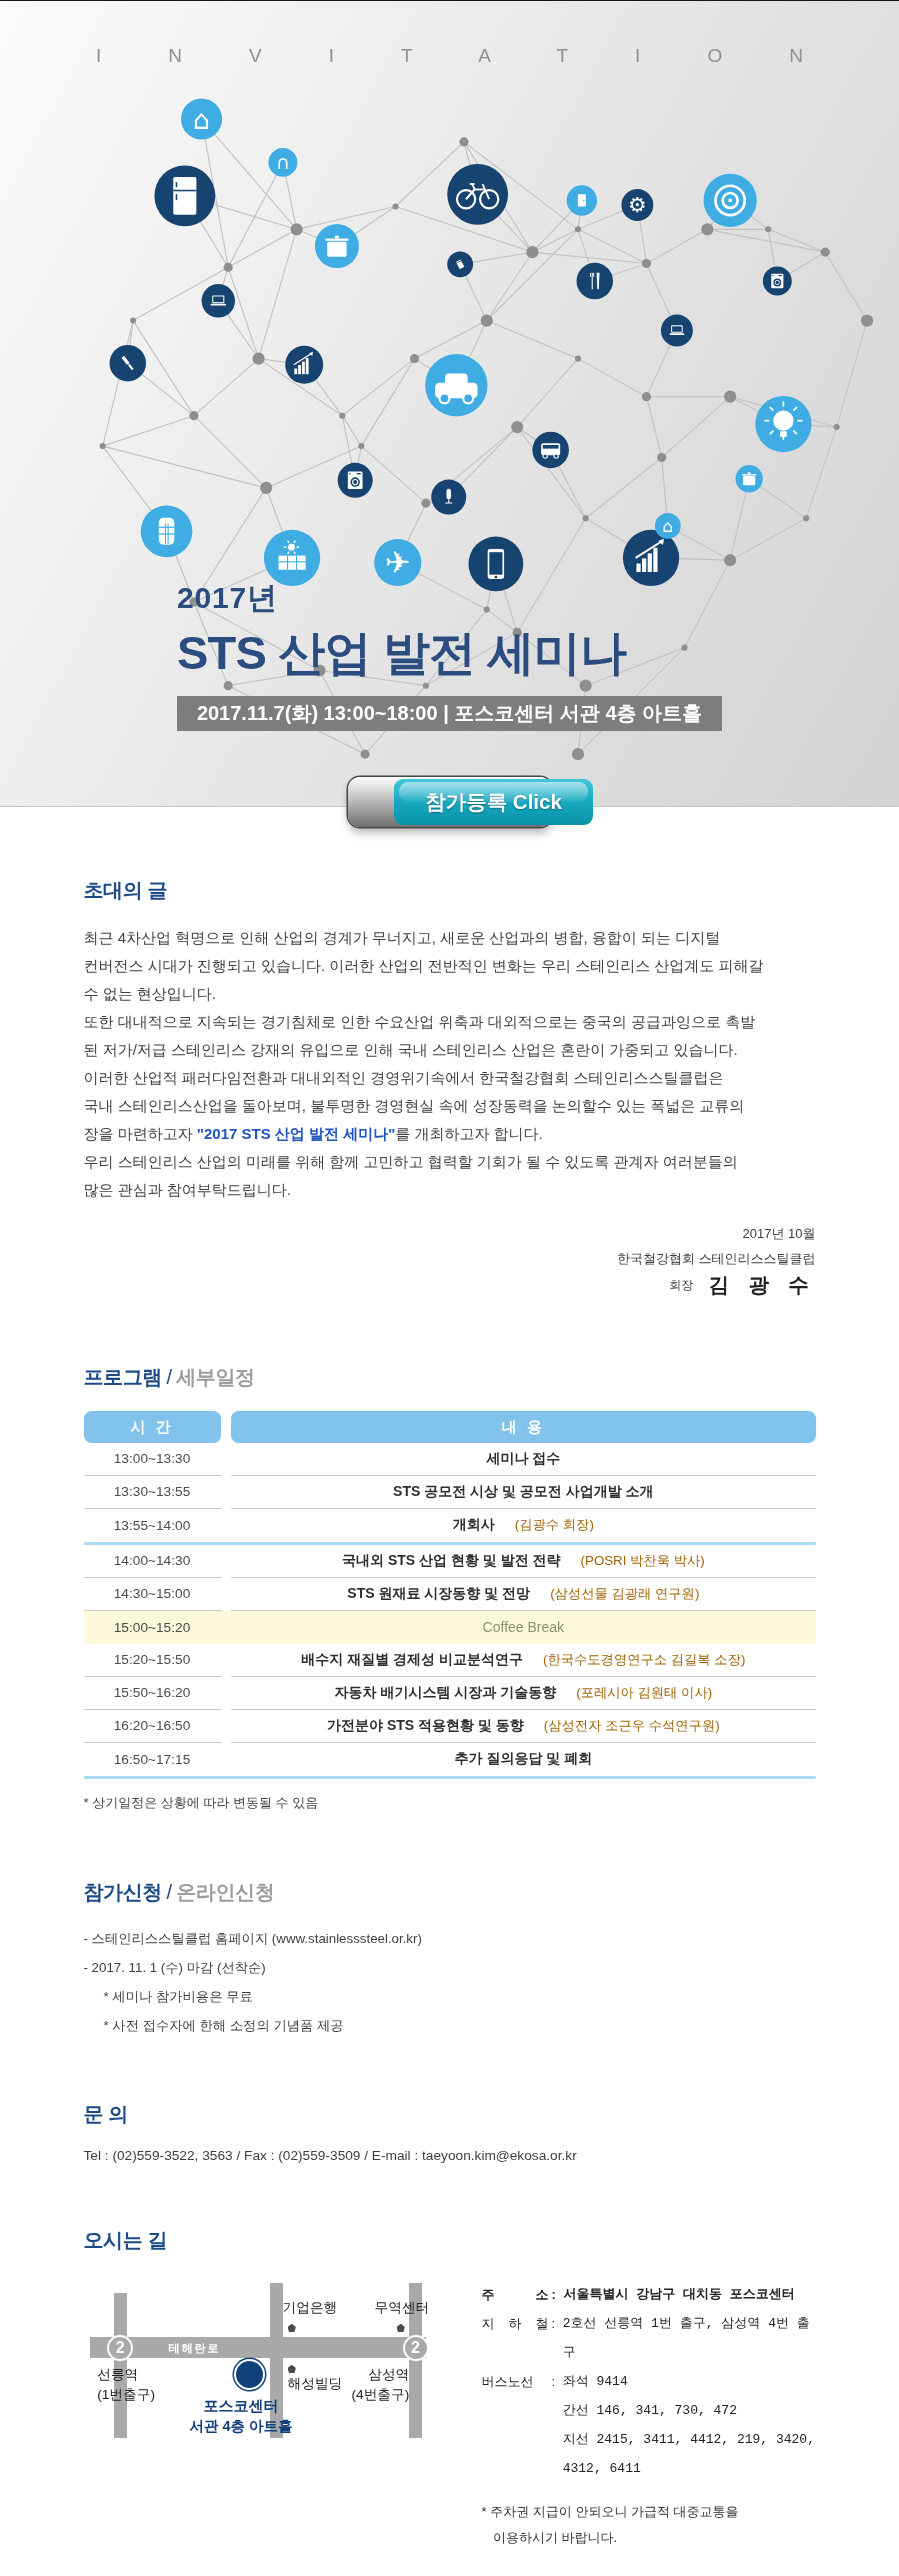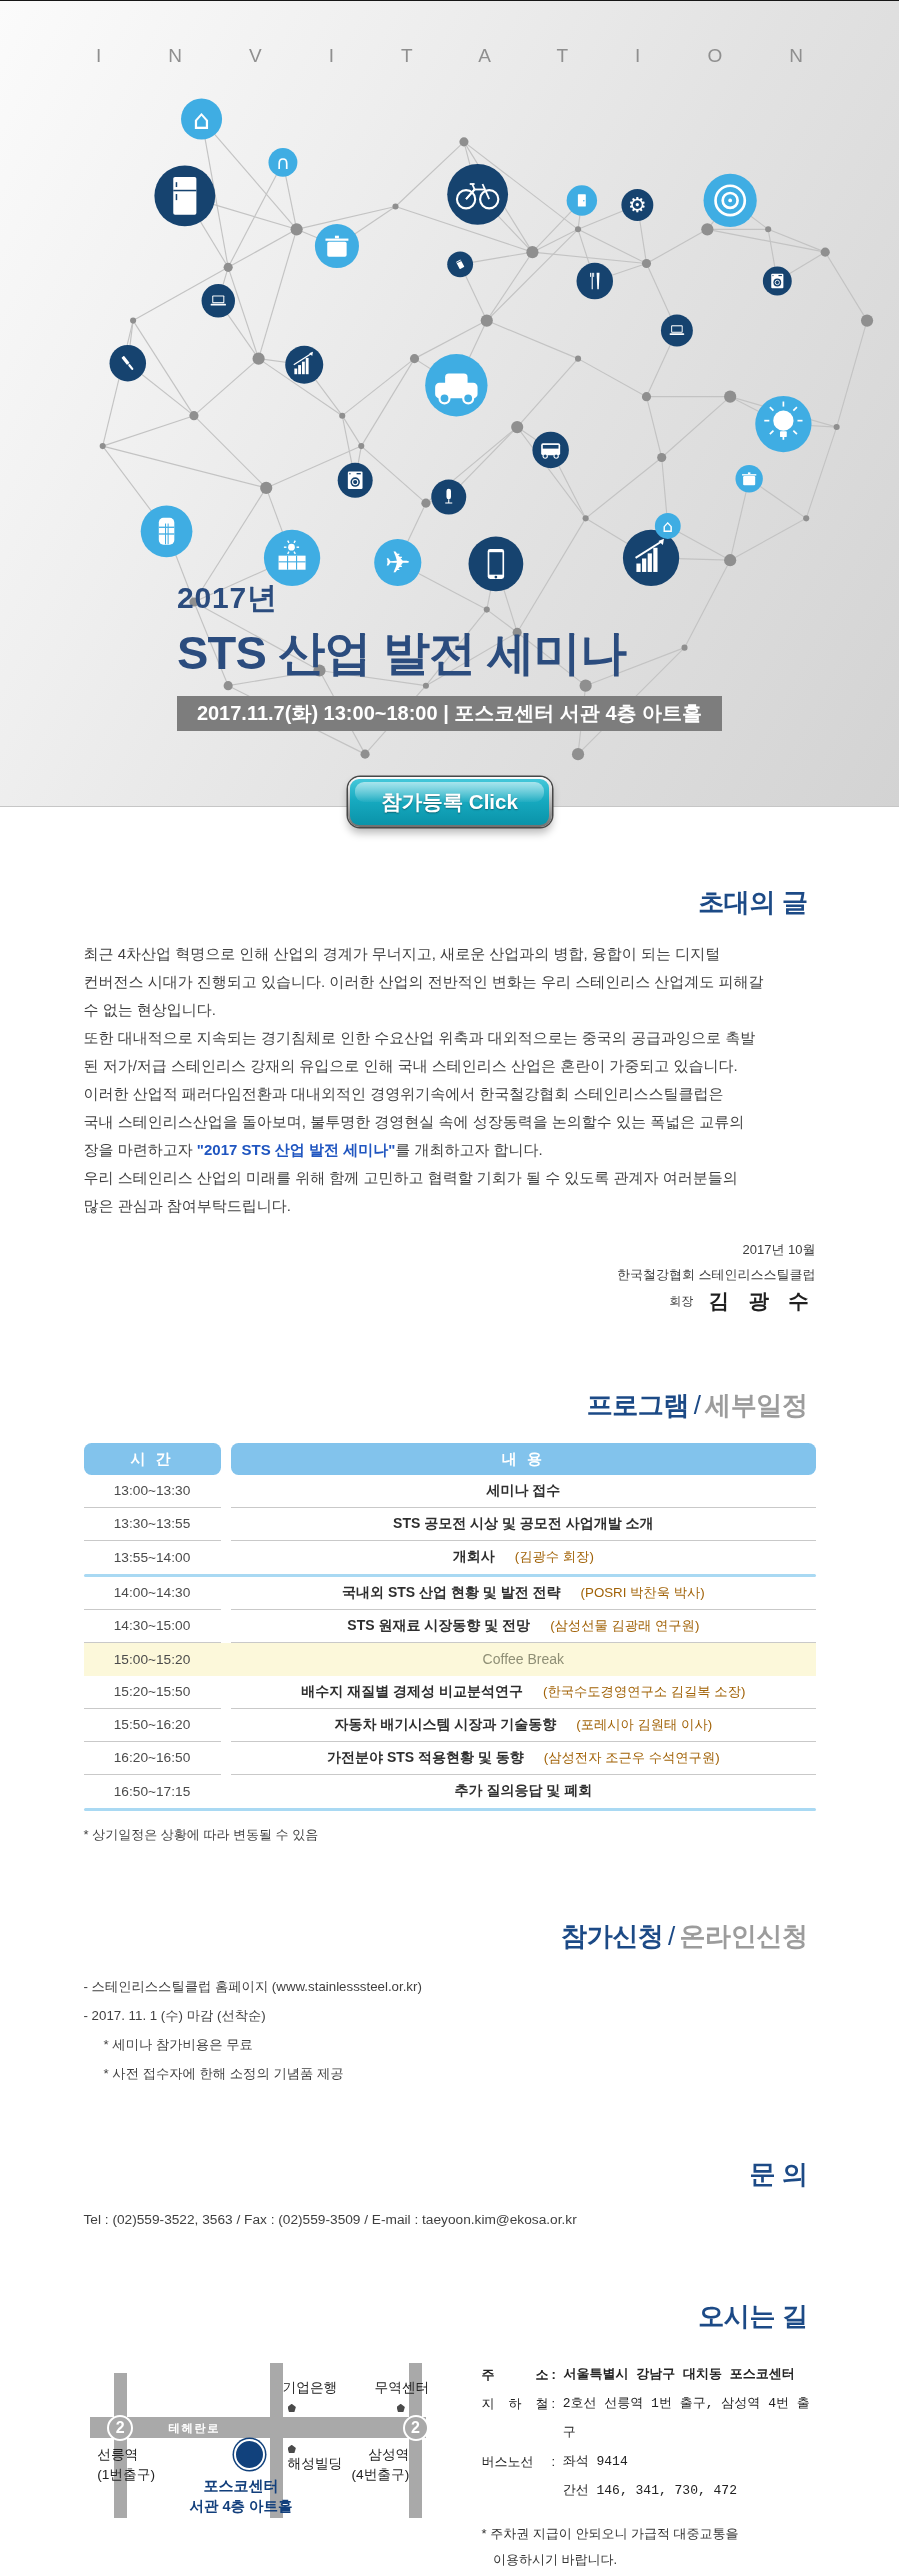--- a/index.html
+++ b/index.html
@@ -17,28 +17,28 @@
   .ht-year{font-size:30px;font-weight:800;color:#2b4c7e;letter-spacing:0.8px;}
   .ht-main{font-size:47px;font-weight:900;color:#2b4c7e;letter-spacing:-0.8px;margin-top:3px;white-space:nowrap;}
   .ht-bar{margin-top:10.7px;height:35px;line-height:35px;background:#7d7d7d;color:#fff;
           font-size:20px;font-weight:700;text-align:center;white-space:nowrap;}
   .reg-btn{position:absolute;left:50%;top:776px;transform:translateX(-50%);
            width:204px;height:50px;border-radius:12px;padding:2.3px;box-sizing:border-box;
            background:linear-gradient(180deg,#fefefe,#9a9a9a 70%,#6e6e6e);
            box-shadow:0 0 0 1.5px #474747,0 5.3px 9px rgba(0,0,0,.28);cursor:pointer;z-index:6;}
   .reg-in{width:100%;height:100%;border-radius:9px;position:relative;
           background:linear-gradient(180deg,#45c8da 0%,#16a9bf 48%,#0a93a9 100%);
-          display:flex;align-items:center;justify-content:center;}
+          display:flex;align-items:center;justify-content:center;margin-left:44px;}
   .reg-in::before{content:"";position:absolute;left:5.3px;right:5.3px;top:3px;height:20px;border-radius:9px;
           background:linear-gradient(180deg,rgba(255,255,255,.55),rgba(255,255,255,.05));}
   .reg-in span{position:relative;color:#fff;font-size:20.5px;font-weight:800;text-shadow:0 0.8px 1.5px rgba(0,0,0,.35);}
 
   
   .content{width:732px;margin:0 auto;}
-  h2.sec{font-size:26px;font-weight:800;color:#1c4a86;margin:8px;letter-spacing:-0.4px;text-align:right;}
+  h2.sec{font-size:20px;font-weight:800;color:#1c4a86;margin:0;letter-spacing:-0.4px;}
   h2.sec .sub{color:#9c9c9c;font-weight:700;}
   h2.sec .dv{color:#1c4a86;font-weight:400;padding:0 4.6px;}
 
   .sec-invite{padding-top:70px;}
   .ilines{margin-top:20px;}
   .iline{font-size:15px;line-height:28px;color:#3f3f3f;min-height:28px;}
   .hl-text{color:#1f55c0;font-weight:800;}
   .sig{margin-top:16.7px;text-align:right;}
   .sig .s1{font-size:13px;line-height:25px;color:#3c3c3c;}
   .sig .role{font-size:12px;color:#3c3c3c;margin-right:12px;vertical-align:3px;}
@@ -686,20 +686,25 @@
           <div class="irow">
             <span class="lbl">버스노선</span>
               <span class="cln">:</span>
               <span class="val">좌석 9414</span>
           </div>
           <div class="irow">
             <span class="lbl"></span>
               <span class="cln" style="visibility:hidden;">:</span>
               <span class="val">간선 146, 341, 730, 472</span>
           </div>
+          <div class="irow">
+            <span class="lbl"></span>
+              <span class="cln" style="visibility:hidden;">:</span>
+              <span class="val">지선 2415, 3411, 4412, 219, 3420, 4312, 6411</span>
+          </div>
           <div class="dnote">
             <div>* 주차권 지급이 안되오니 가급적 대중교통을</div>
             <div class="n2">이용하시기 바랍니다.</div>
           </div>
         </div>
       </div>
     </section>
   </main>
 
 </div>

